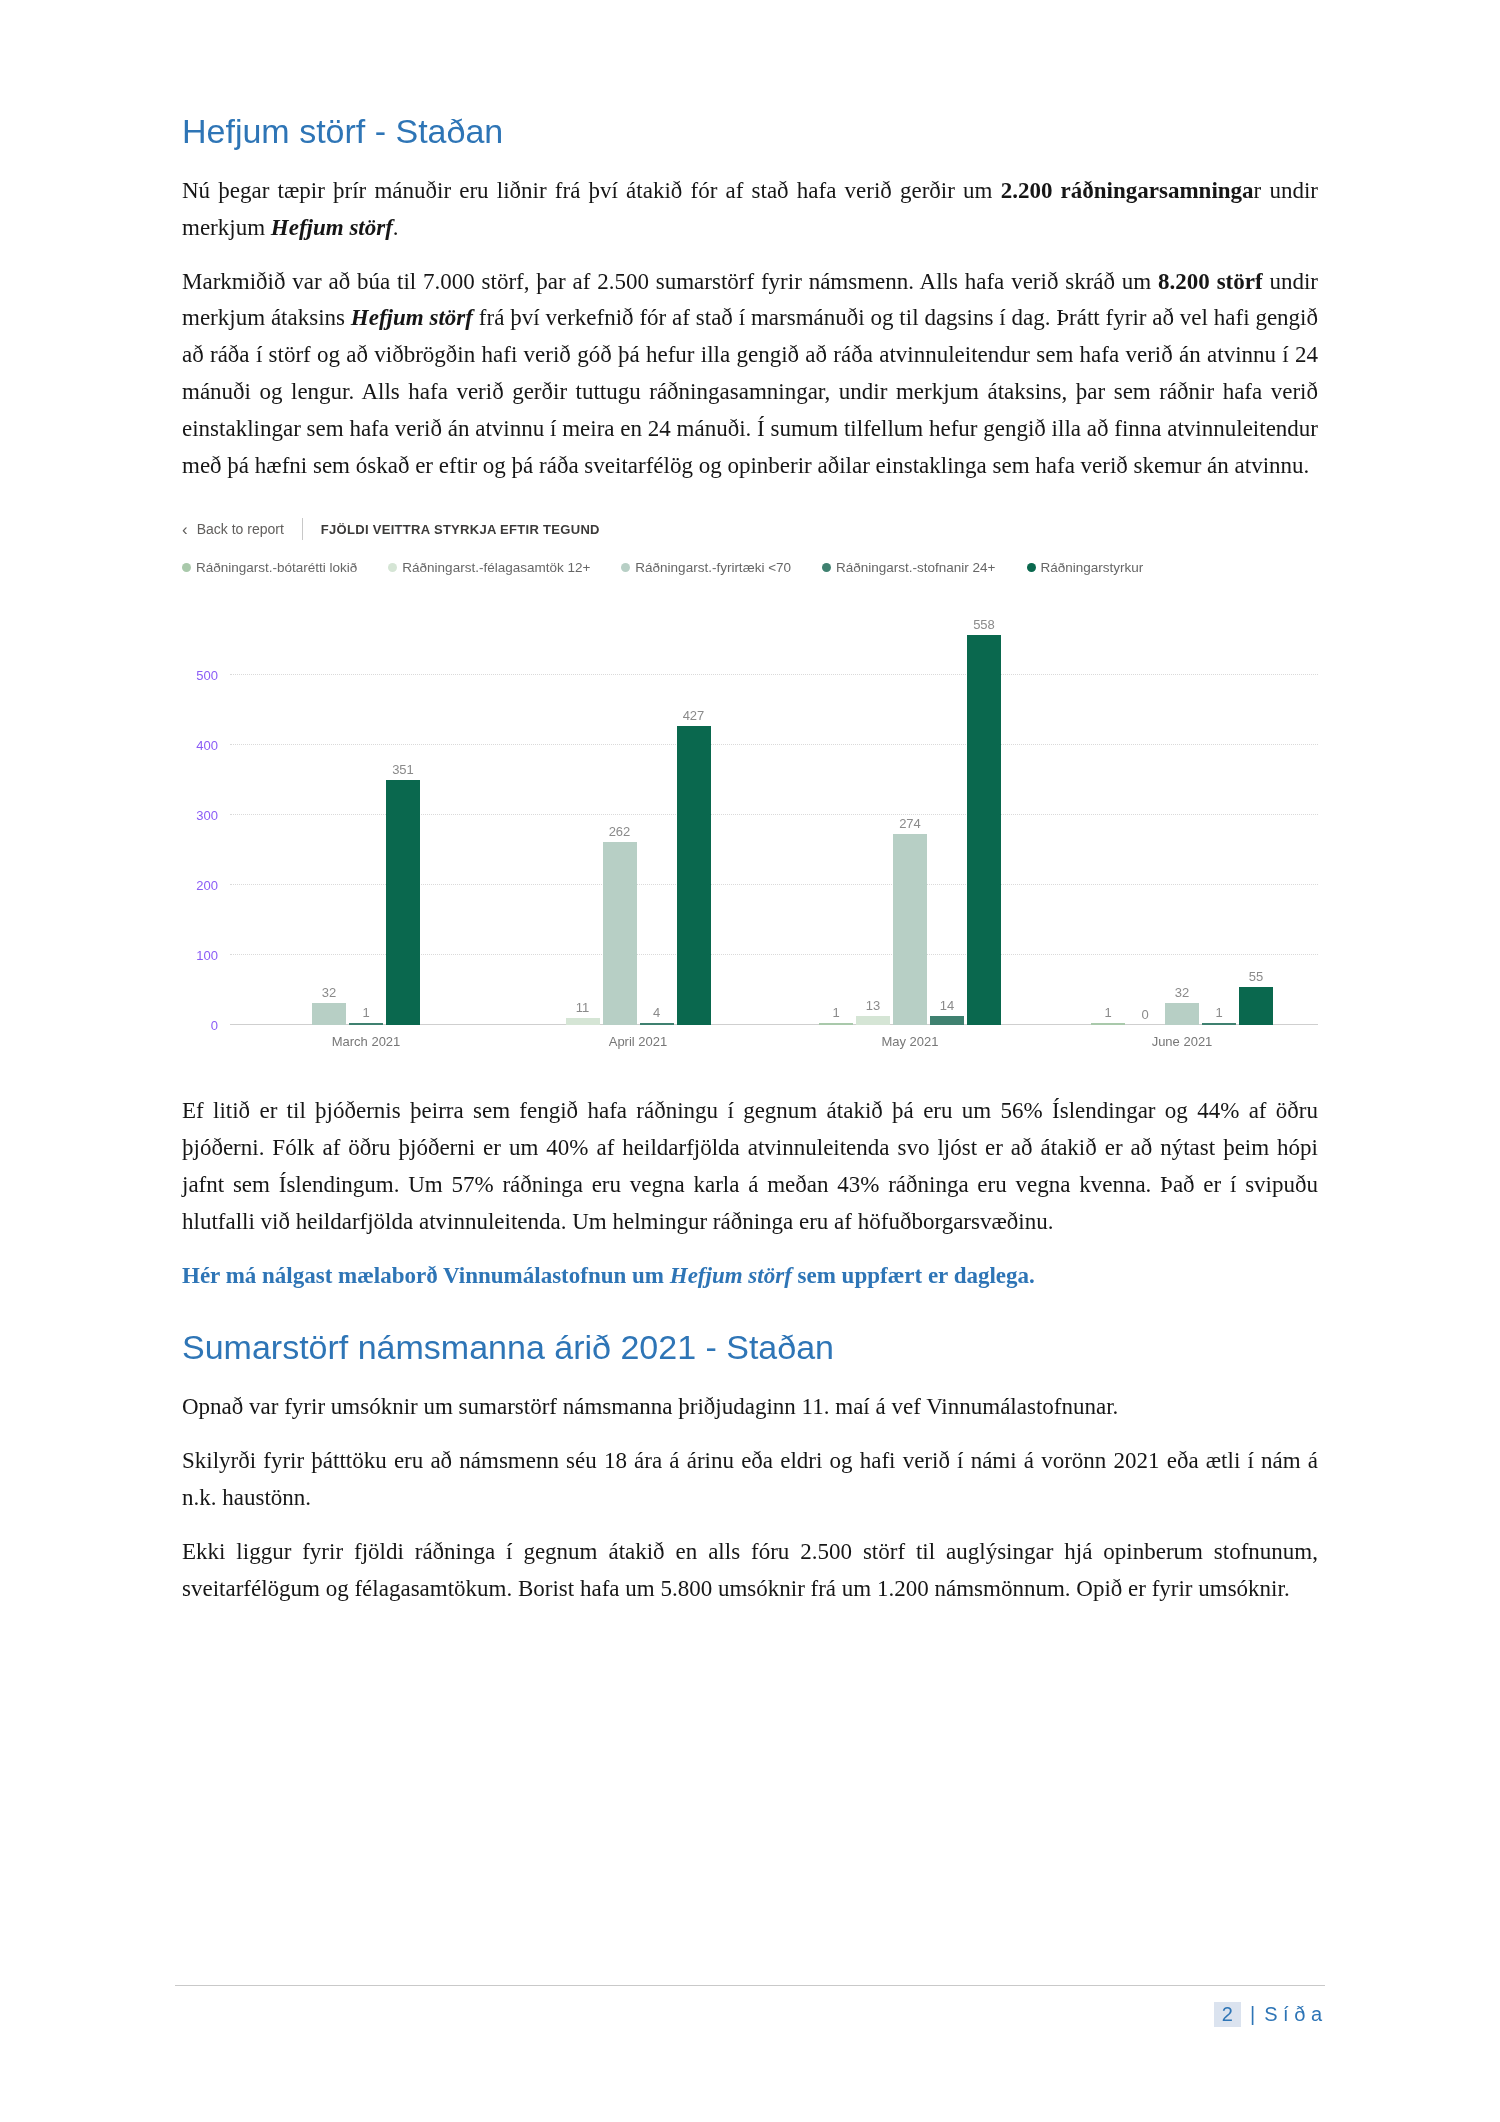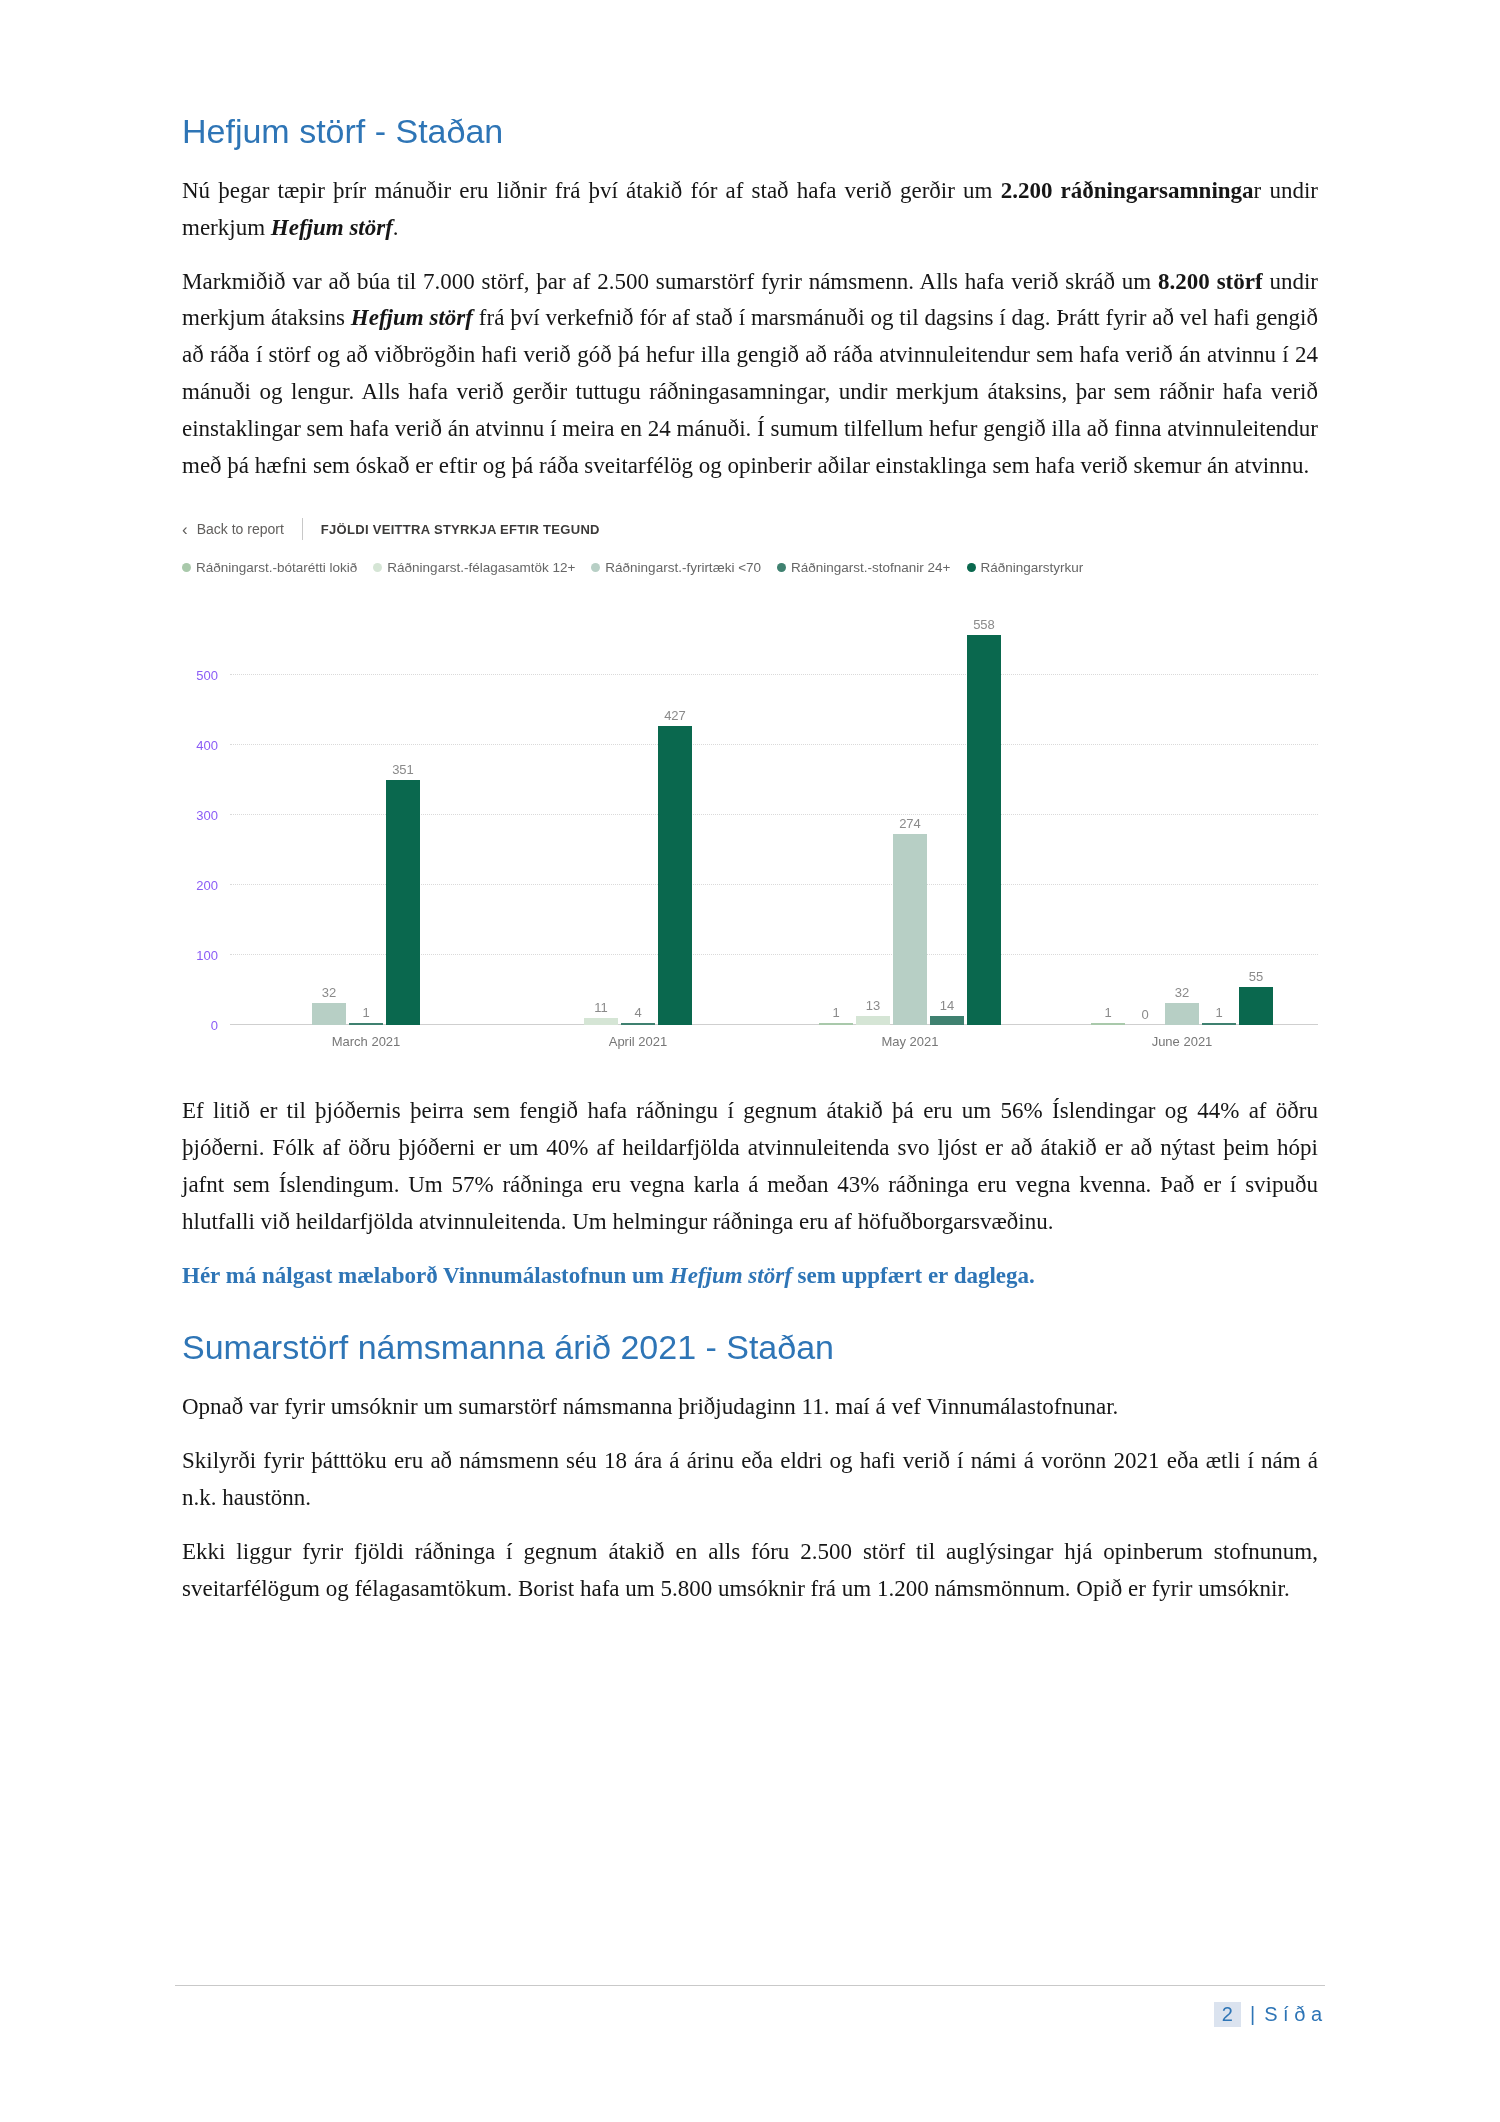--- a/index.html
+++ b/index.html
@@ -26,21 +26,21 @@
   .link-para { color:#2E75B6; font-weight:700; text-align:left; margin-bottom:26px; }
 
   
   .chart { margin:34px 0 44px 0; font-family:"Liberation Sans", sans-serif; }
   .chart-header { display:flex; align-items:center; margin-bottom:20px; }
   .back { display:flex; align-items:center; gap:9px; color:#605e5c; font-size:14px; cursor:pointer; }
   .chev { font-size:17px; line-height:1; color:#605e5c; }
   .vdiv { width:1px; height:22px; background:#c8c8c8; margin:0 18px; }
   .chart-title { font-size:13px; font-weight:700; color:#3b3a39; letter-spacing:0.3px; }
 
-  .legend { display:flex; align-items:center; gap:16px; flex-wrap:wrap; margin-bottom:30px; }
+  .legend { display:flex; align-items:center; gap:31px; flex-wrap:wrap; margin-bottom:30px; }
   .legend-item { display:flex; align-items:center; gap:5px; font-size:13.5px; color:#666; }
   .legend-dot { width:9px; height:9px; border-radius:50%; flex:0 0 auto; }
 
   .plot-wrap { display:flex; }
   .yaxis { width:48px; position:relative; flex:0 0 auto; }
   .ytick { position:absolute; right:12px; transform:translateY(50%); font-size:13px; color:#8b5cf6; }
   .plot { position:relative; flex:1; height:420px; }
   .gridline { position:absolute; left:0; right:0; border-top:1px dotted #dadada; z-index:0; }
   .gridline.baseline { border-top:1px solid #cfcfcf; }
   .groups { position:absolute; left:0; right:0; top:0; bottom:0; display:flex; z-index:1; }
@@ -131,20 +131,24 @@
                   <div class="bar-label">351</div>
                   <div class="bar" style="height: 245.7px; background: rgb(10, 104, 78);"></div>
                 </div>
               </div>
               <div class="bar-group">
                 <div class="bar-slot">
                   <div class="bar-label">11</div>
                   <div class="bar" style="height: 7.7px; background: rgb(213, 229, 213);"></div>
                 </div>
                 <div class="bar-slot">
+                  <div class="bar-label">262</div>
+                  <div class="bar" style="height: 183.4px; background: rgb(183, 207, 197);"></div>
+                </div>
+                <div class="bar-slot">
                   <div class="bar-label">4</div>
                   <div class="bar" style="height: 2.8px; background: rgb(63, 129, 112);"></div>
                 </div>
                 <div class="bar-slot">
                   <div class="bar-label">427</div>
                   <div class="bar" style="height: 298.9px; background: rgb(10, 104, 78);"></div>
                 </div>
               </div>
               <div class="bar-group">
                 <div class="bar-slot">

